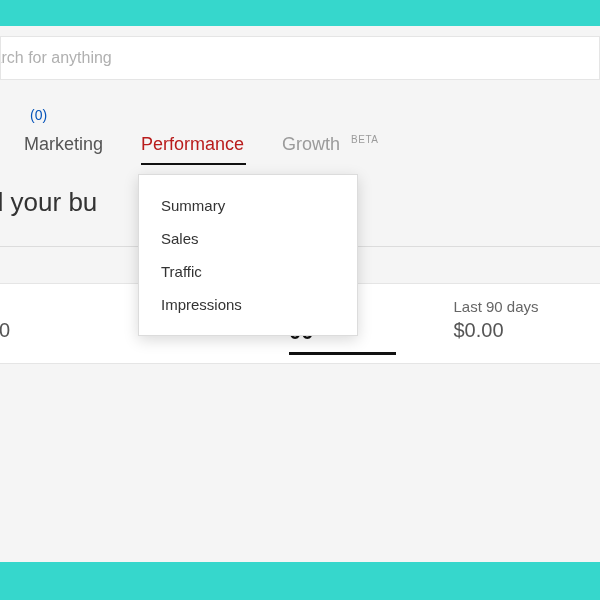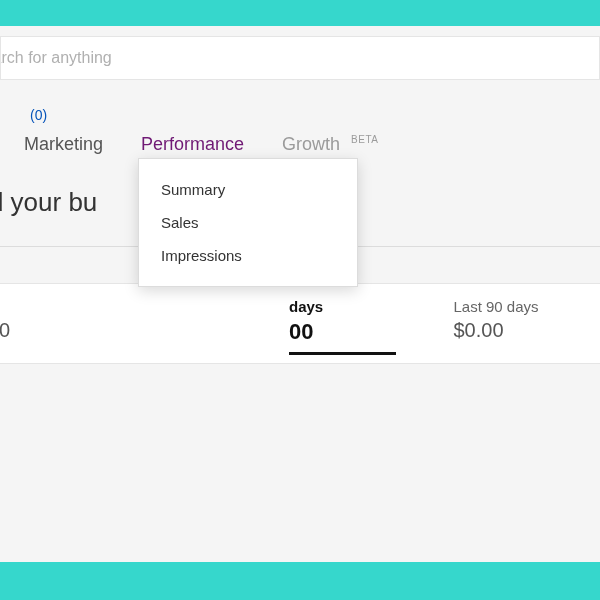--- a/index.html
+++ b/index.html
@@ -27,21 +27,21 @@
     color: #767676;
     text-indent: -28px;
   }
   .search-input::placeholder { color: #b0b0b0; }
 
   .tabs-area { padding: 26px 0 0 24px; }
   .count-link { color: #0654ba; font-size: 14px; padding-left: 6px; }
   .tabs-row { display: flex; margin-top: 10px; font-size: 18px; color: #555; }
   .tab { padding: 0 14px 10px 0; margin-right: 24px; position: relative; cursor: pointer; }
   .tab.mk { color: #555; }
-  .tab.active { color: #701a75; font-weight: 500; }
+  .tab.active { color: #b91c1c; font-weight: 500; }
   .tab.active::after { content:""; position:absolute; left:0; right:12px; bottom:0; height:2px; background:#111; }
   .tab.growth { color: #9b9b9b; }
   .beta { font-size: 10px; letter-spacing: 0.5px; color: #9b9b9b; vertical-align: super; margin-left: 2px; padding-left: 9px; }
 
   .headline {
     font-size: 26px; color: #333; font-weight: 400;
     padding: 22px 0 28px 0;
     margin-left: -64px;
     white-space: nowrap;
   }
@@ -60,21 +60,21 @@
   .metric .label { font-size: 15px; color: #666; white-space: nowrap; }
   .metric .value { font-size: 20px; color: #555; margin-top: 4px; }
   .metric.primary .label { font-weight: 700; color: #111; }
   .metric.primary .value { font-weight: 700; color: #111; font-size: 22px; }
   .metric.primary { position: relative; }
   .metric.primary::after { content:""; position:absolute; left:18px; right:40px; bottom:-10px; height:3px; background:#111; }
   .metric.first { margin-left: -58px; }
 
   .dropdown {
     position: absolute;
-    top: 158px;
+    top: 174px;
     left: 138px;
     width: 220px;
     background: #fff;
     border: 1px solid #dcdcdc;
     box-shadow: 0 4px 14px rgba(0,0,0,0.15);
     padding: 14px 0;
     z-index: 50;
   }
   .dropdown .item {
     padding: 8px 22px;
@@ -123,14 +123,15 @@
       <div class="label">Last 90 days</div>
       <div class="value">$0.00</div>
     </div>
   </div>
 
 </div>
 
 <div class="dropdown" id="dropdown">
     <div class="item">Summary</div>
     <div class="item">Sales</div>
+    <div class="item">Traffic</div>
     <div class="item">Impressions</div>
   </div>
 
 </body></html>

